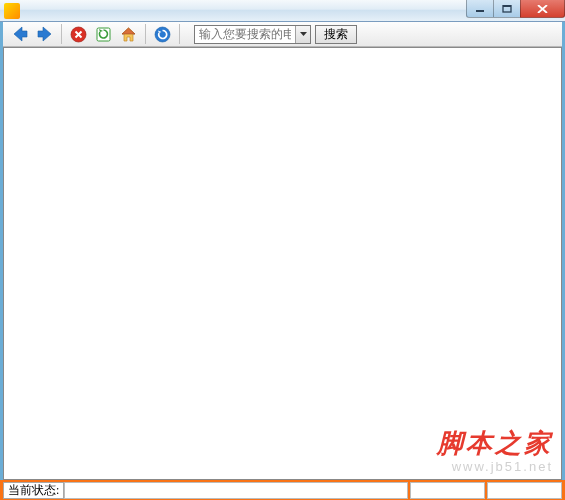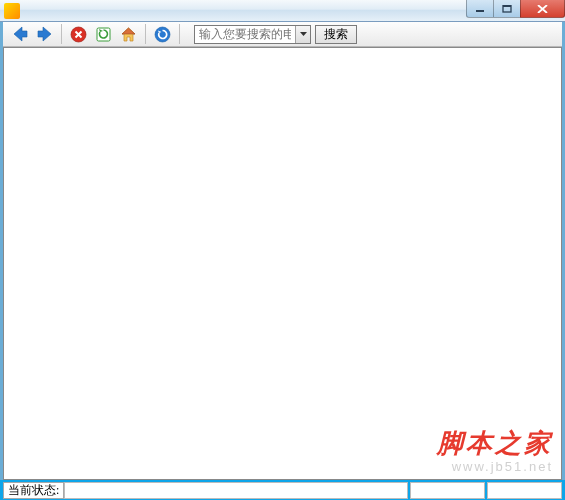--- a/index.html
+++ b/index.html
@@ -14,21 +14,21 @@
 .win-btn svg{display:block}
 .toolbar{height:25px;background:linear-gradient(to bottom,#fdfdfd,#e9e9e9);border-bottom:1px solid #b8b8b8;display:flex;align-items:center;padding:0 6px;gap:4px;margin:0 3px}
 .tbtn{width:21px;height:21px;display:flex;align-items:center;justify-content:center;border-radius:2px;cursor:pointer}
 .sep{width:1px;height:20px;background:#c0c0c0;margin:0 2px}
 .search-box{display:flex;align-items:center;height:19px;border:1px solid #7a7a7a;background:#fff;margin-left:8px}
 .search-box input{border:none;outline:none;font-size:12px;padding:0 4px;width:100px;height:17px;font-family:SimSun}
 .search-box .dd{width:15px;height:17px;border-left:1px solid #a0a0a0;background:linear-gradient(to bottom,#f5f5f5,#ddd);display:flex;align-items:center;justify-content:center}
 .search-btn{height:19px;padding:0 8px;border:1px solid #7a7a7a;background:linear-gradient(to bottom,#f8f8f8,#e0e0e0);font-size:12px;cursor:pointer;font-family:Liberation Serif, serif}
 .ad-area{margin-left:auto;color:#a0a0a0;font-size:11px;padding-right:6px}
 .content{position:absolute;left:3px;right:3px;top:47px;bottom:20px;background:#fff;border:1px solid #888}
-.statusbar{position:absolute;left:0;right:0;bottom:0;height:20px;background:#0ea5e9;display:flex;align-items:center;font-size:12px}
+.statusbar{position:absolute;left:0;right:0;bottom:0;height:20px;background:#f97316;display:flex;align-items:center;font-size:12px}
 .status-label{padding:0 4px;border:1px solid #a8a8a8;background:#fff;height:17px;line-height:15px;margin-left:3px;font-family:SimSun}
 .status-field{flex:1;border:1px solid #bcbcbc;background:#fff;height:17px;margin-left:0}
 .status-box{width:75px;border:1px solid #bcbcbc;height:17px;margin-left:2px;background:#fff}
 .status-box:last-child{margin-right:3px}
 .watermark{position:absolute;right:12px;bottom:26px;text-align:right;pointer-events:none}
 .wm1{font-family:KaiTi,STKaiti,serif;font-size:26px;color:#e63a2e;font-style:italic;letter-spacing:3px;font-weight:bold}
 .wm2{font-family:Arial;font-size:13px;color:#d0d0d0;letter-spacing:2px;margin-top:-2px}
 </style>
 </head>
 <body>

